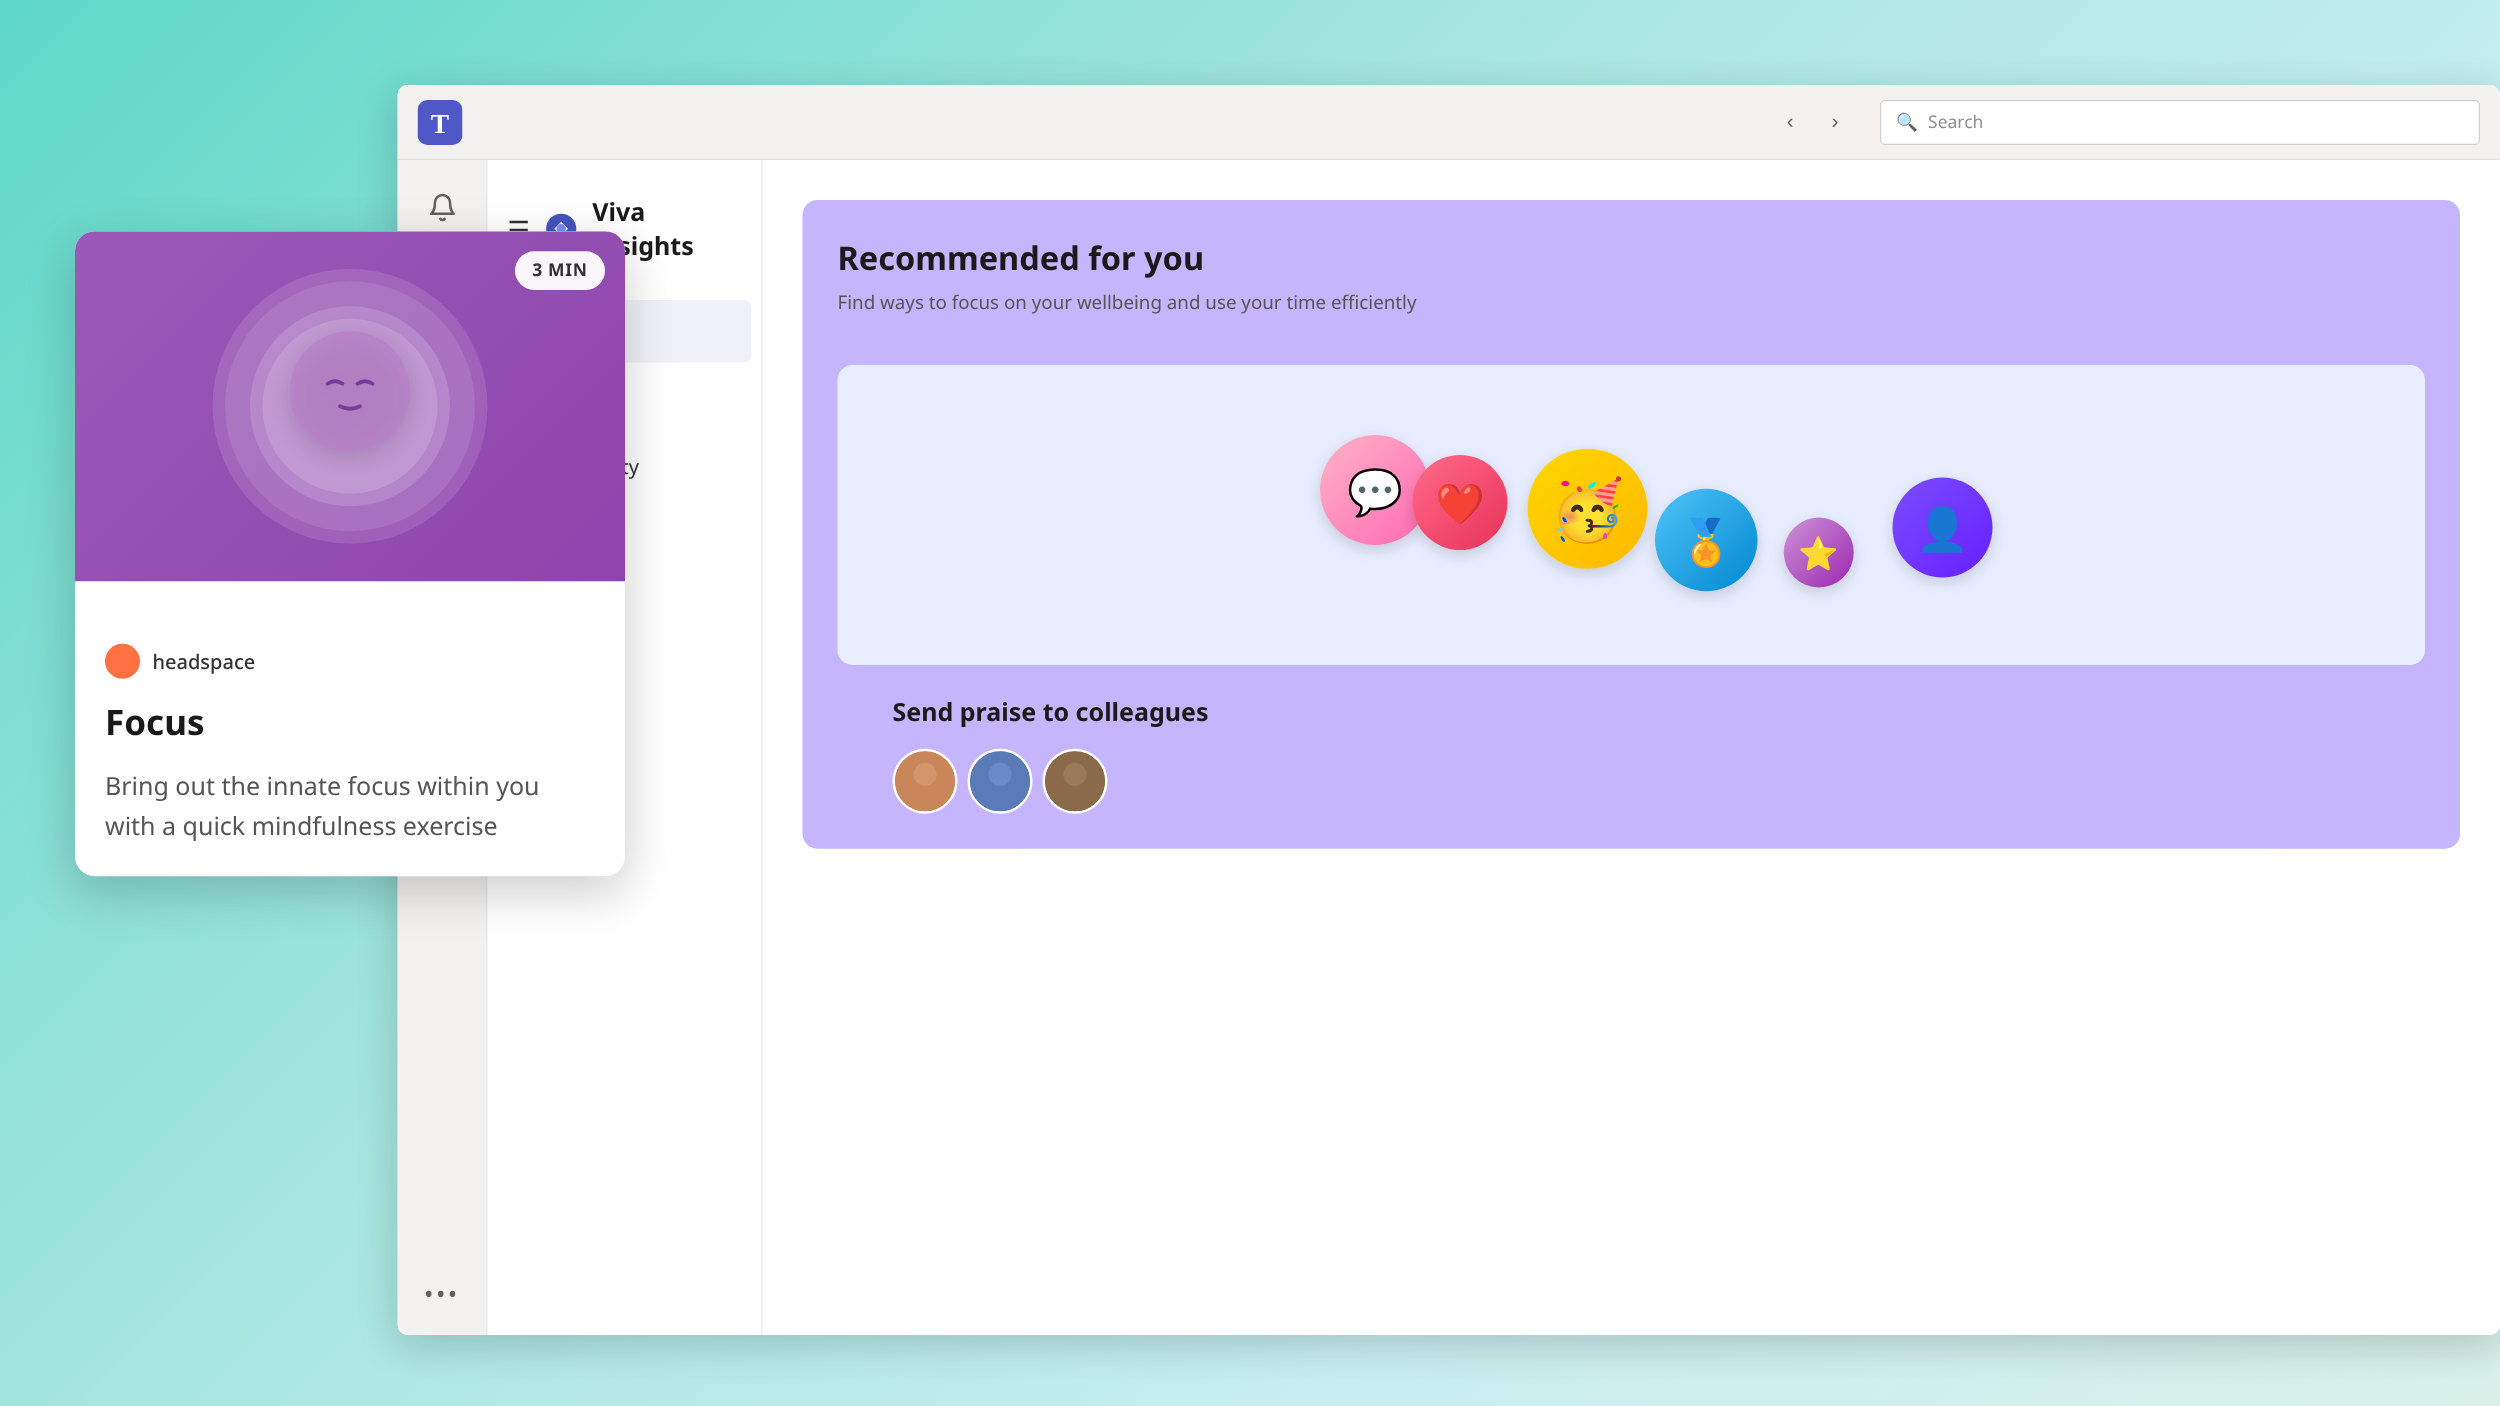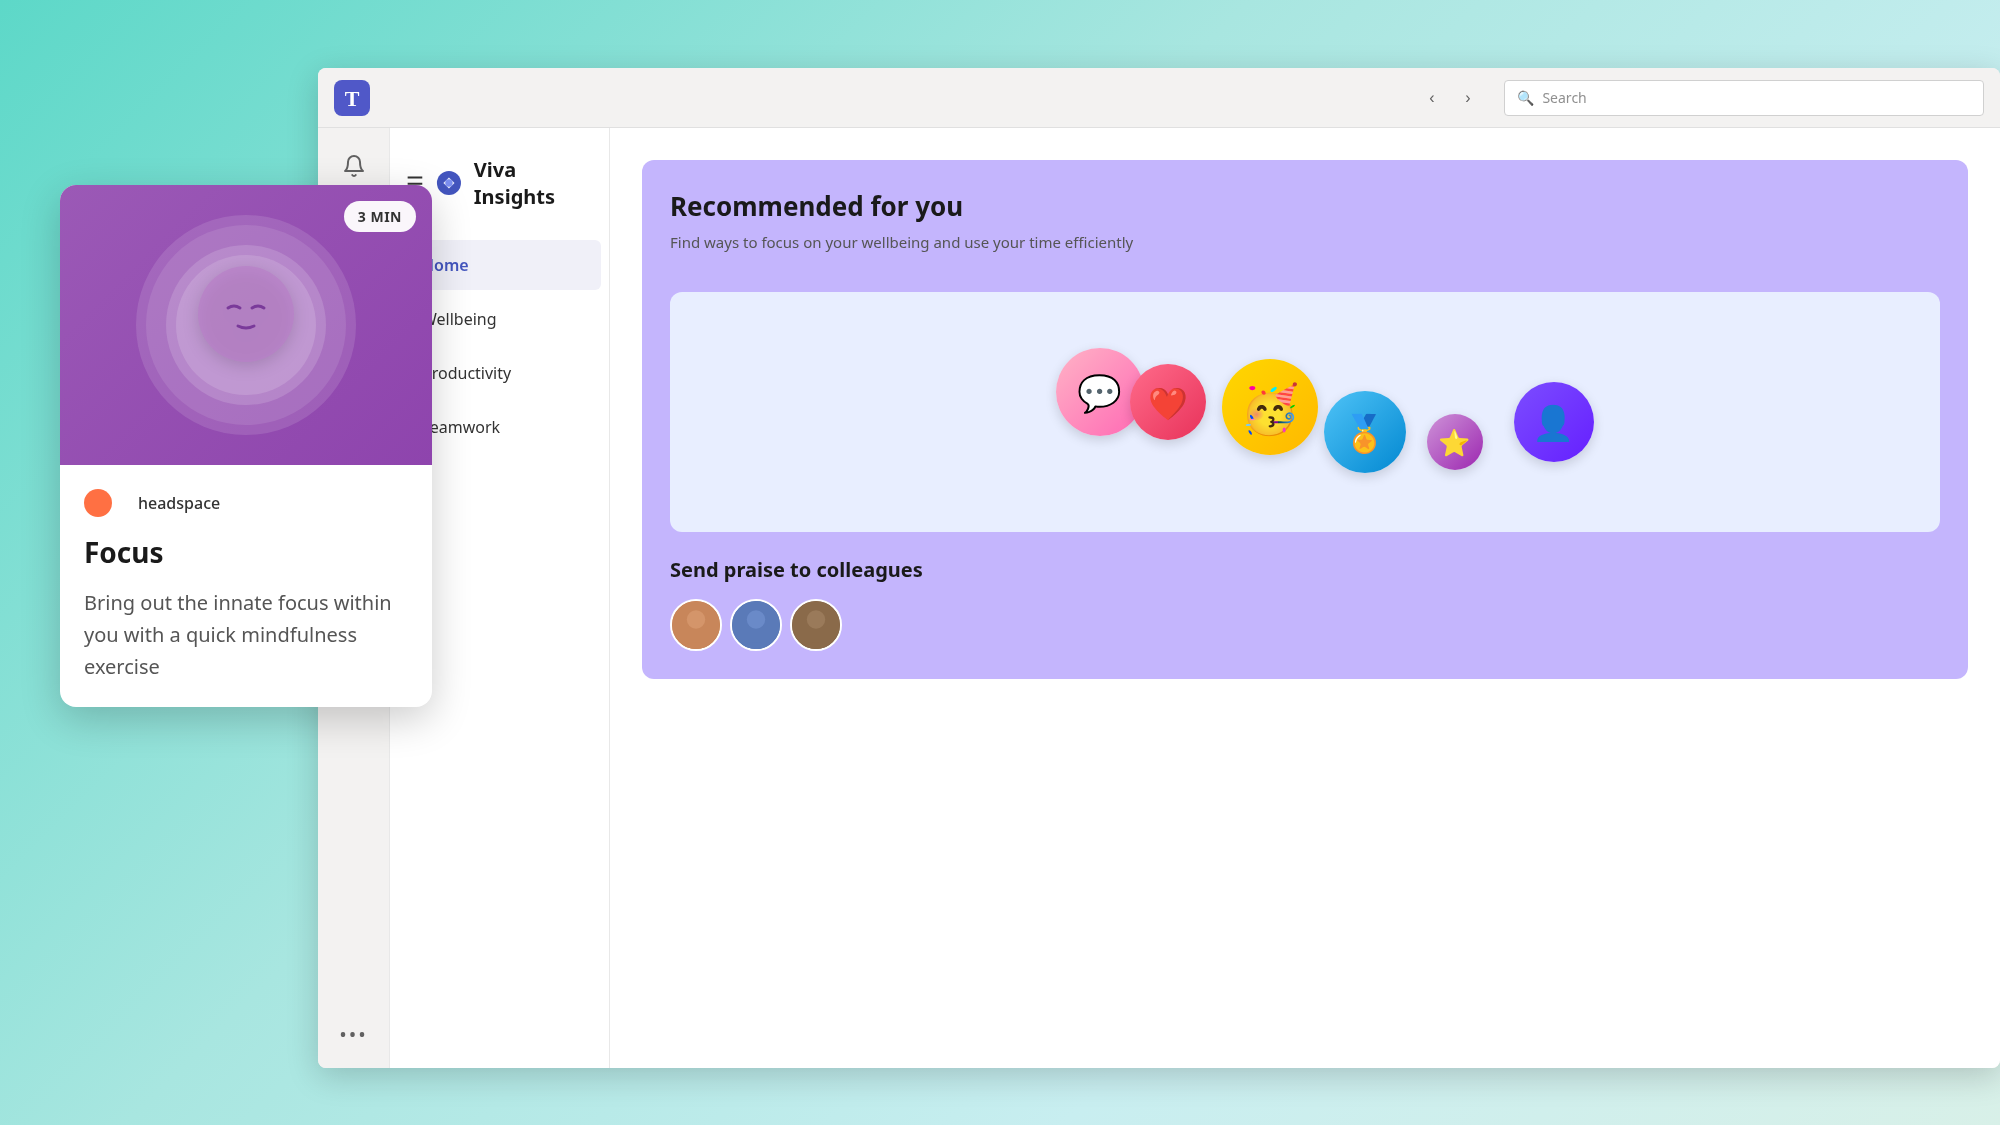--- a/index.html
+++ b/index.html
@@ -238,20 +238,21 @@
       font-size: 28px;
     }
     .bubble-purple-dark {
       width: 80px; height: 80px;
       background: linear-gradient(135deg, #7c4dff, #651fff);
       font-size: 34px;
     }
 
     .praise-section {
       margin-top: 8px;
+      margin-left: 44px;
     }
     .praise-title {
       font-size: 20px;
       font-weight: 700;
       color: #1a1a1a;
       margin-bottom: 16px;
     }
     .avatar-row {
       display: flex;
       gap: 8px;
@@ -271,21 +272,21 @@
     }
     .avatar-1 { background: linear-gradient(135deg, #d4845a, #c47a3a); }
     .avatar-2 { background: linear-gradient(135deg, #5a7ab8, #4a6aa8); }
     .avatar-3 { background: linear-gradient(135deg, #8a6a4a, #7a5a3a); }
 
     
     .headspace-card {
       position: absolute;
       left: 60px;
       top: 185px;
-      width: 372px;
+      width: 440px;
       background: #fff;
       border-radius: 16px;
       box-shadow: 0 12px 40px rgba(0,0,0,0.20);
       overflow: hidden;
       z-index: 10;
     }
     .card-header {
       background: linear-gradient(135deg, #9b59b6, #8e44ad);
       height: 280px;
       position: relative;
@@ -332,22 +333,23 @@
       font-weight: 700;
       color: #333;
       letter-spacing: 0.5px;
     }
     .card-body {
       padding: 24px;
     }
     .headspace-brand {
       display: flex;
       align-items: center;
-      gap: 26px;
+      gap: 10px;
       margin-bottom: 16px;
+      margin-top: 26px;
     }
     .hs-dot {
       width: 28px;
       height: 28px;
       border-radius: 50%;
       background: #ff7043;
     }
     .hs-name {
       font-size: 16px;
       color: #333;

